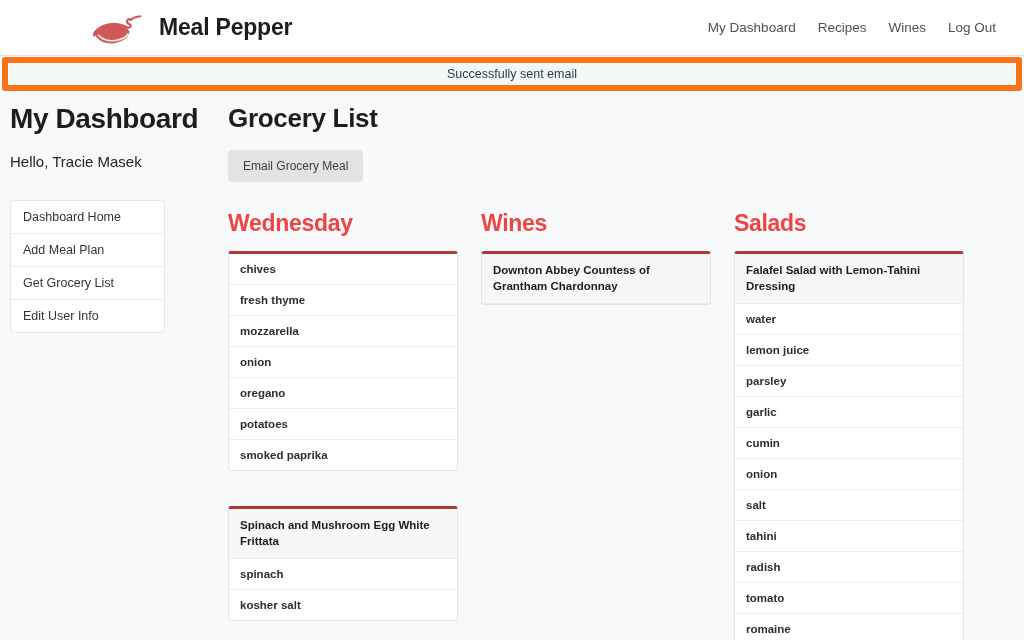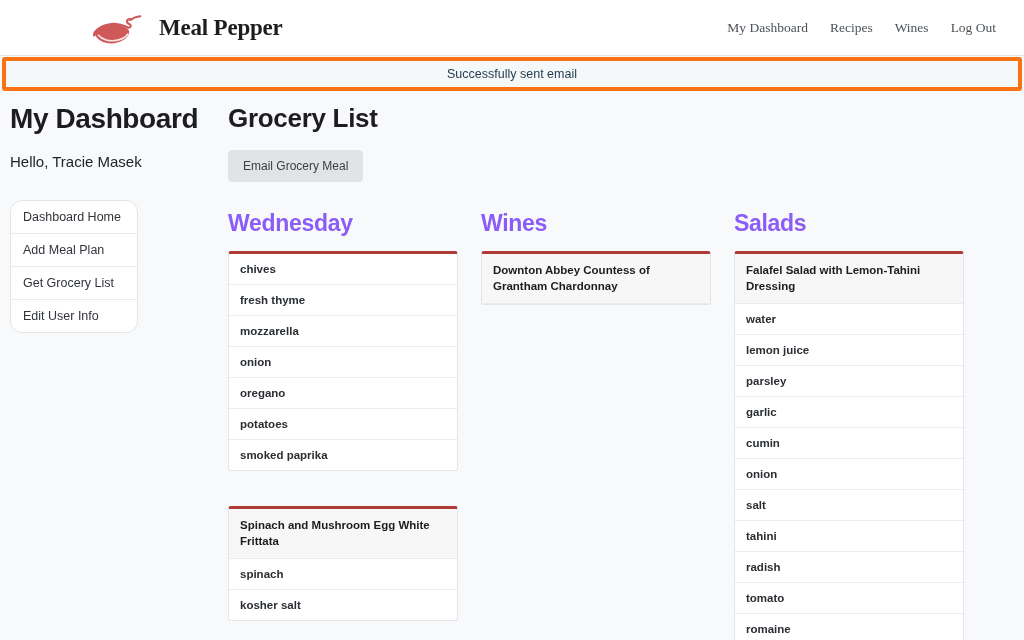--- a/index.html
+++ b/index.html
@@ -14,21 +14,20 @@
 
   
   .navbar {
     height: 56px;
     background: #ffffff;
     border-bottom: 1px solid #dfe3e6;
     display: flex;
     align-items: center;
     padding: 0 14px 0 0;
     position: relative;
-    font-family: Liberation Serif, serif;
   }
   .brand {
     display: flex;
     align-items: center;
     margin-left: 92px;
     text-decoration: none;
   }
   .brand-logo { width: 58px; height: 34px; flex: 0 0 auto; }
   .brand-name {
     font-size: 23px;
@@ -50,21 +49,21 @@
     text-decoration: none;
     white-space: nowrap;
   }
 
   
   .alert-wrap { padding: 0 2px; }
   .alert {
     margin-top: 1px;
     height: 34px;
     background: #f4f8f9;
-    border: 4px solid #f97316;
+    border: 6px solid #f97316;
     border-radius: 3px;
     display: flex;
     align-items: center;
     justify-content: center;
     color: #1f3a4d;
     font-size: 12.5px;
     text-align: right;
   }
 
   
@@ -81,22 +80,22 @@
   }
   .greeting {
     font-size: 15px;
     font-weight: normal;
     margin: 0 0 30px 0;
     color: #212529;
   }
   .list-group {
     background: #ffffff;
     border: 1px solid #e3e5e8;
-    border-radius: 12px;
-    width: 128px;
+    border-radius: 4px;
+    width: 155px;
     overflow: hidden;
   }
   .list-group-item {
     padding: 9px 12px;
     font-size: 12.5px;
     color: #30343a;
     border-bottom: 1px solid #e9ebed;
     cursor: pointer;
     white-space: nowrap;
   }
@@ -126,21 +125,21 @@
     display: flex;
     gap: 23px;
     margin-top: 28px;
   }
   .column { flex: 1 1 0; min-width: 0; }
   .col-title {
     font-size: 23px;
     font-weight: bold;
     margin: 0 0 14px 0;
     letter-spacing: -0.3px;
-    color: #8b5cf6;
+    color: #ef4444;
   }
   .card {
     background: #ffffff;
     border: 1px solid #e3e5e8;
     border-top: 3px solid #b03a35;
     border-radius: 3px;
     margin-bottom: 35px;
     overflow: hidden;
   }
   .card-header {

